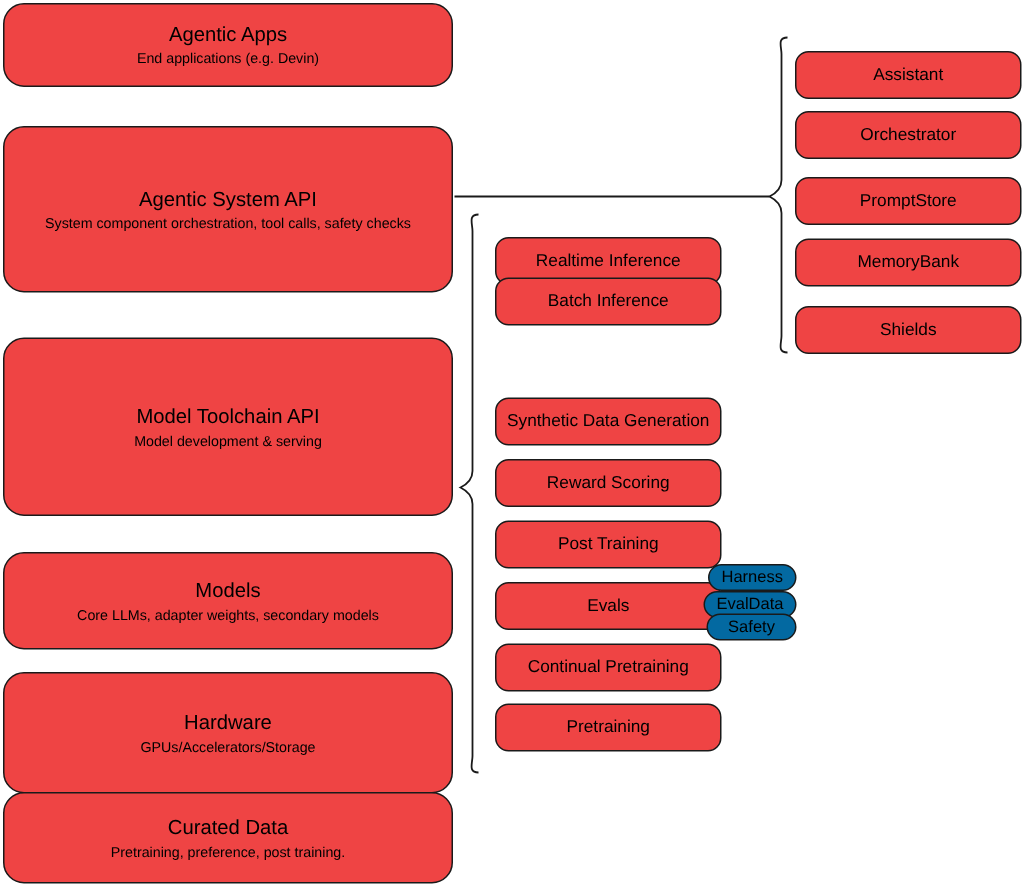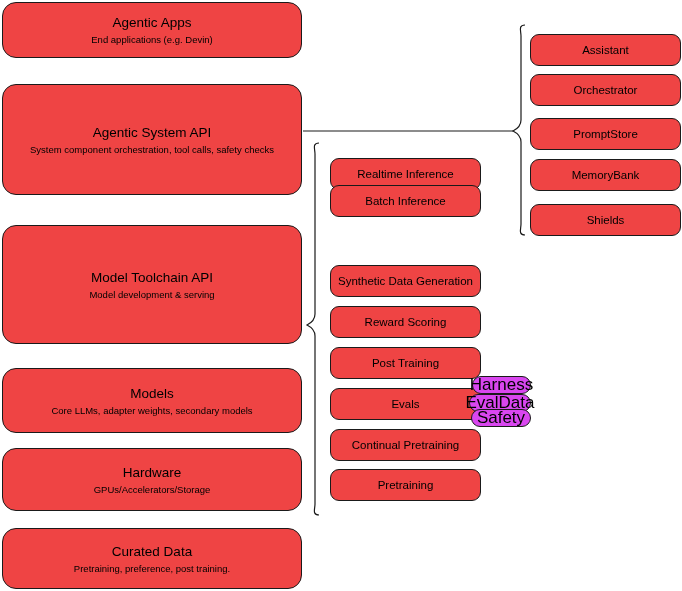--- a/index.html
+++ b/index.html
@@ -63,27 +63,27 @@
   }
   .right {
     left: 530px;
     width: 151px;
   }
   
   .badge {
     position: absolute;
     box-sizing: border-box;
     border: 1px solid #1a1a1a;
-    background: #d946ef;
+    background: #0369a1;
     border-radius: 999px;
     height: 18px;
     display: flex;
     align-items: center;
     justify-content: center;
-    font-size: 17px;
+    font-size: 11px;
     line-height: 12px;
     white-space: nowrap;
     color: #000;
   }
   
   #connectors {
     position: absolute;
     left: 0;
     top: 0;
     width: 682px;
@@ -114,21 +114,21 @@
   <div class="box layer" style="top:225px; height:119px;">
     <div class="title">Model Toolchain API</div>
     <div class="subtitle">Model development &amp; serving</div>
   </div>
 
   <div class="box layer" style="top:368px; height:65px;">
     <div class="title">Models</div>
     <div class="subtitle">Core LLMs, adapter weights, secondary models</div>
   </div>
 
-  <div class="box layer" style="top:448px; height:63px;">
+  <div class="box layer" style="top:448px; height:81px;">
     <div class="title">Hardware</div>
     <div class="subtitle">GPUs/Accelerators/Storage</div>
   </div>
 
   <div class="box layer" style="top:528px; height:61px;">
     <div class="title">Curated Data</div>
     <div class="subtitle">Pretraining, preference, post training.</div>
   </div>
 
   <div class="box component mid" style="top:158px;">

